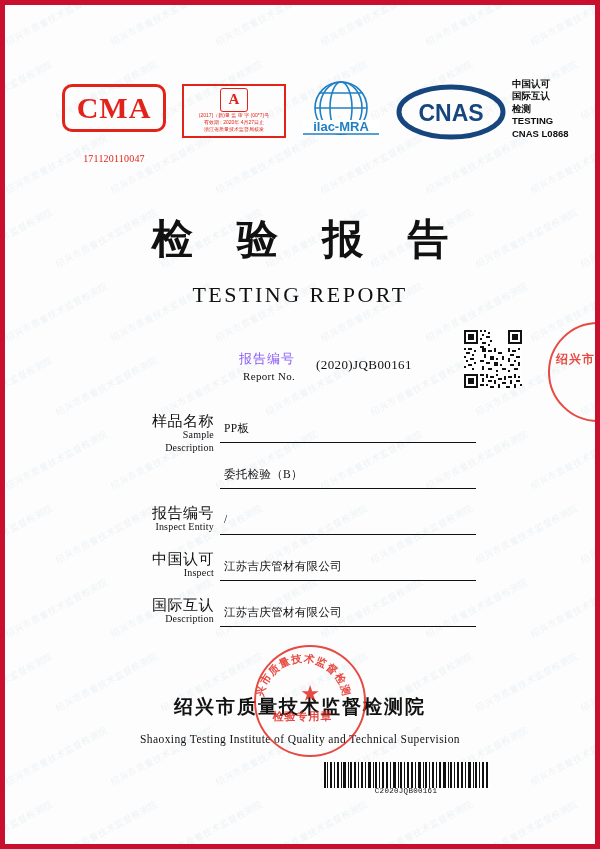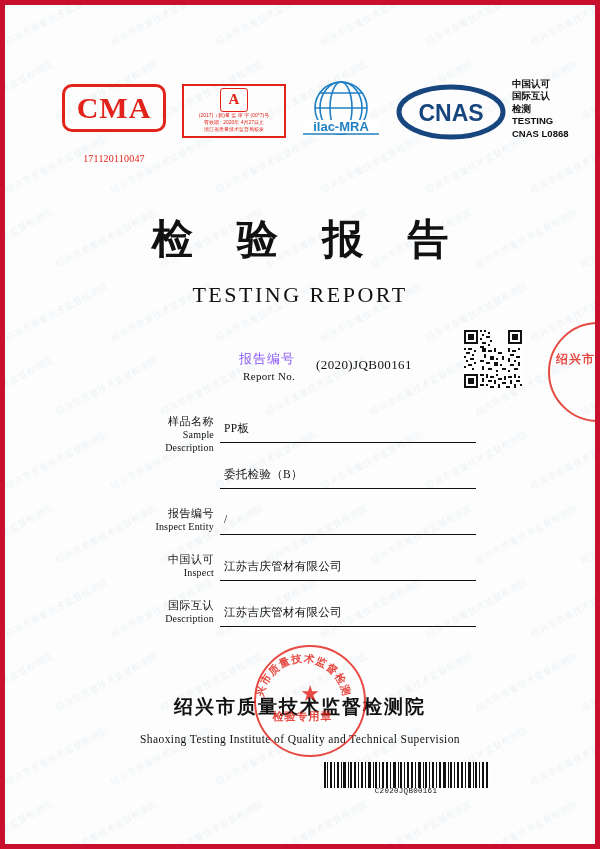--- a/index.html
+++ b/index.html
@@ -248,21 +248,21 @@
     height: 46px;
   }
   .field-label {
     position: absolute;
     left: 0;
     top: 2px;
     width: 78px;
     text-align: right;
   }
   .field-label .cn {
-    font-size: 11px;
+    font-size: 15px;
     color: #111;
     letter-spacing: 0.5px;
     line-height: 14px;
   }
   .field-label .en {
     font-size: 10px;
     color: #111;
     letter-spacing: 0.2px;
     line-height: 13px;
   }

